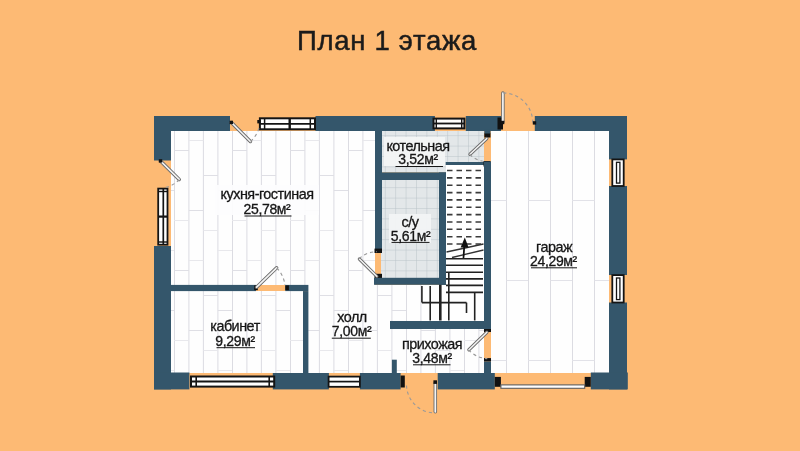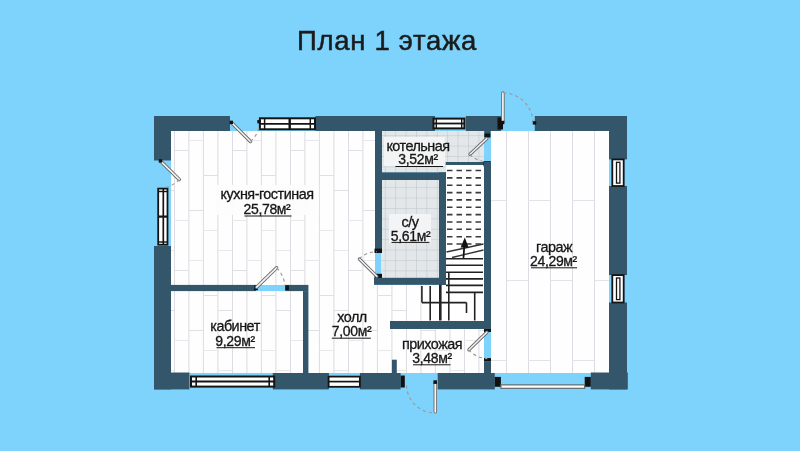--- a/index.html
+++ b/index.html
@@ -1,16 +1,16 @@
 <!DOCTYPE html>
 <html><head>
 <meta charset="utf-8">
 <style>
   html,body{margin:0;padding:0;background:#ffffff;}
-  #stage{position:relative;width:800px;height:451px;background:#7dd3fc;overflow:hidden;
+  #stage{position:relative;width:800px;height:451px;background:#fdba74;overflow:hidden;
          font-family:"Liberation Sans", sans-serif;}
   svg{display:block;}
 </style>
 </head>
 <body>
 <div id="stage">
 <svg width="800" height="451" viewBox="0 0 800 451">
 <defs>
   <pattern id="plank" width="58" height="120" patternUnits="userSpaceOnUse">
     <rect width="58" height="120" fill="#fefefe"></rect>

